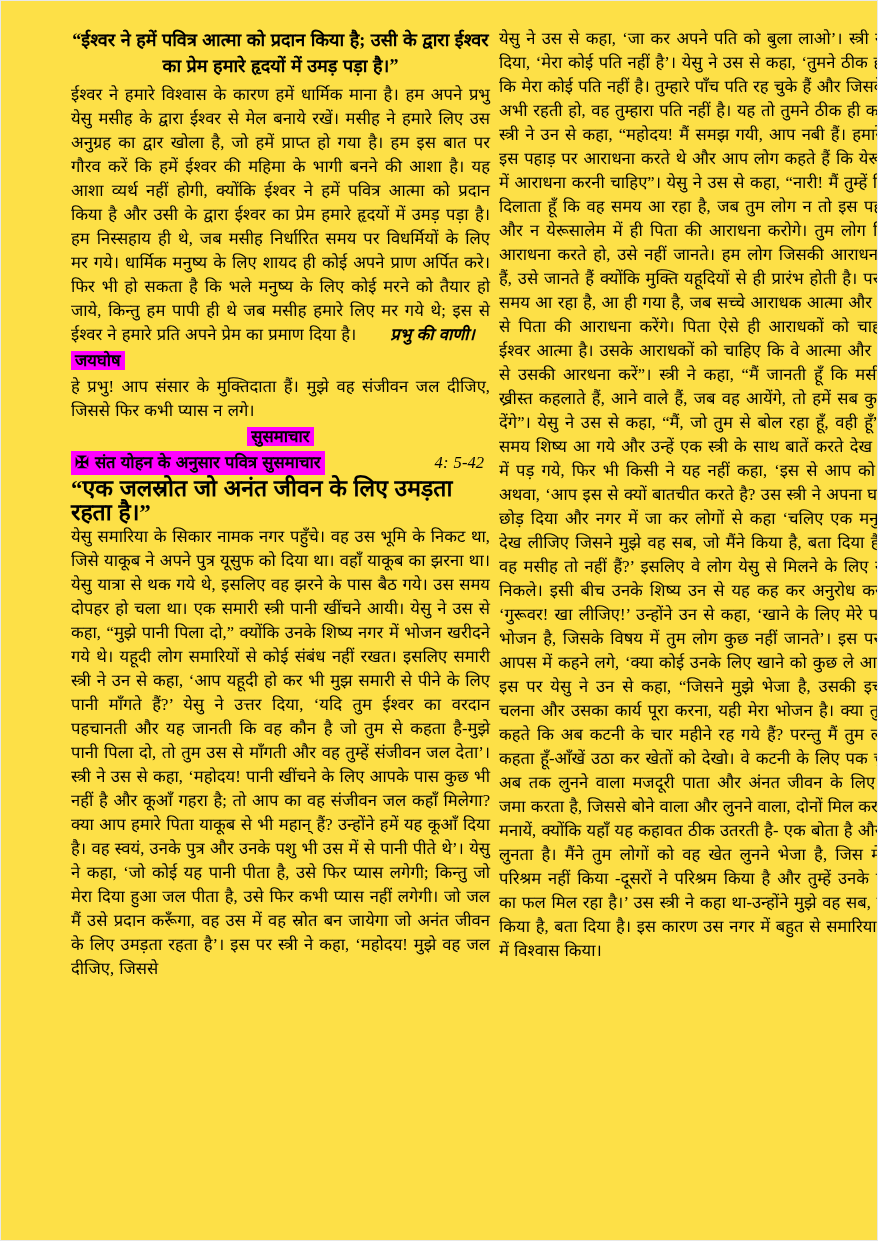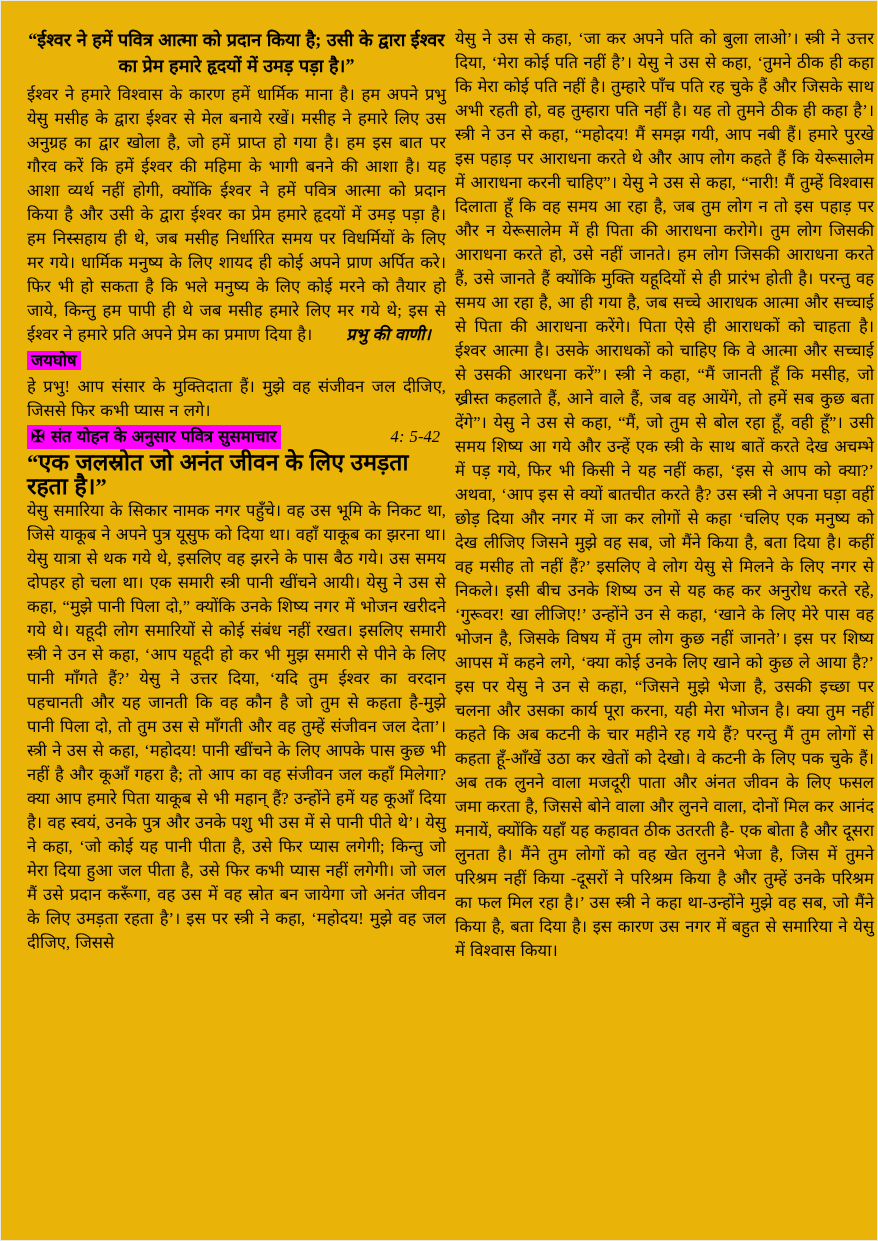--- a/index.html
+++ b/index.html
@@ -1,24 +1,25 @@
 <!DOCTYPE html>
 <html><head>
 <meta charset="utf-8">
 <style>
   html,body{margin:0;padding:0;background:#ffffff;}
   .page{
     position:relative;
     width:878px;height:1241px;
-    background:#eab308;
+    background:#fde047;
     box-sizing:border-box;
     font-family:"Liberation Serif","DejaVu Serif",serif;
     color:#000;
     overflow:hidden;
     border:1px solid #e8e8e8;
+    padding-left:44px;
   }
   .columns{
     display:flex;
     gap:9px;
     padding:26px 15px 0 26px;
     box-sizing:border-box;
   }
   .col{
     width:419px;
     flex:0 0 419px;
@@ -82,20 +83,21 @@
 <body>
 
 <div class="page">
   <div class="columns">
 
     <div class="col">
       <p class="opening-quote">“ईश्वर ने हमें पवित्र आत्मा को प्रदान किया है; उसी के द्वारा ईश्वर का प्रेम हमारे हृदयों में उमड़ पड़ा है।”</p>
       <p><span>ईश्वर ने हमारे विश्वास के कारण हमें धार्मिक माना है।  हम अपने प्रभु येसु मसीह के द्वारा ईश्वर से मेल बनाये रखें। मसीह ने हमारे लिए उस अनुग्रह का द्वार खोला है, जो हमें प्राप्त हो गया है। हम इस बात पर गौरव करें कि हमें ईश्वर की महिमा के भागी बनने की आशा है।  यह आशा व्यर्थ नहीं होगी, क्योंकि ईश्वर ने हमें पवित्र आत्मा को प्रदान किया है और उसी के द्वारा ईश्वर का प्रेम हमारे हृदयों में उमड़ पड़ा है। हम निस्सहाय ही थे, जब मसीह निर्धारित समय पर विधर्मियों के लिए मर गये। धार्मिक मनुष्य के लिए शायद ही कोई अपने प्राण अर्पित करे।  फिर भी हो सकता है कि भले मनुष्य के लिए कोई मरने को तैयार हो जाये, किन्तु हम पापी ही थे जब मसीह हमारे लिए मर गये थे; इस से ईश्वर ने हमारे प्रति अपने प्रेम का प्रमाण दिया है।</span><span class="reading-ending">प्रभु की वाणी।</span></p>
       <p class="hl-line"><span class="hl">जयघोष</span></p>
       <p>हे प्रभु! आप संसार के मुक्तिदाता हैं। मुझे वह संजीवन जल दीजिए, जिससे फिर कभी प्यास न लगे।</p>
+      <p class="center hl-line"><span class="hl">सुसमाचार</span></p>
       <div class="gospel-heading-row">
         <span class="hl"><span class="cross">✠</span><span>संत योहन के अनुसार पवित्र सुसमाचार</span></span>
         <span class="gospel-ref">4: 5-42</span>
       </div>
       <p class="gospel-quote">“एक जलस्रोत जो अनंत जीवन के लिए उमड़ता रहता है।”</p>
       <p>येसु समारिया के सिकार नामक नगर पहुँचे।  वह उस भूमि के निकट था, जिसे याकूब ने अपने पुत्र यूसुफ को दिया था। वहाँ याकूब का झरना था। येसु यात्रा से थक गये थे, इसलिए वह झरने के पास बैठ गये। उस समय दोपहर हो चला था। एक समारी स्त्री पानी खींचने आयी।  येसु ने उस से कहा, “मुझे पानी पिला दो,” क्योंकि उनके शिष्य नगर में भोजन खरीदने गये थे। यहूदी लोग समारियों से कोई संबंध नहीं रखत।  इसलिए समारी स्त्री ने उन से कहा, ‘आप यहूदी हो कर भी मुझ समारी से पीने के लिए पानी माँगते हैं?’ येसु ने उत्तर दिया, ‘यदि तुम ईश्वर का वरदान पहचानती और यह जानती कि वह कौन है जो तुम से कहता है-मुझे पानी पिला दो, तो तुम उस से माँगती और वह तुम्हें संजीवन जल देता’। स्त्री ने उस से कहा, ‘महोदय! पानी खींचने के लिए आपके पास कुछ भी नहीं है और कूआँ गहरा है; तो आप का वह संजीवन जल कहाँ मिलेगा? क्या आप हमारे पिता याकूब से भी महान् हैं? उन्होंने हमें यह कूआँ दिया है।  वह स्वयं, उनके पुत्र और उनके पशु भी उस में से पानी पीते थे’। येसु ने कहा, ‘जो कोई यह पानी पीता है, उसे फिर प्यास लगेगी; किन्तु जो मेरा दिया हुआ जल पीता है, उसे फिर कभी प्यास नहीं लगेगी। जो जल मैं उसे प्रदान करूँगा, वह उस में वह स्रोत बन जायेगा जो अनंत जीवन के लिए उमड़ता रहता है’। इस पर स्त्री ने कहा, ‘महोदय! मुझे वह जल दीजिए, जिससे</p>
     </div>
 
     <div class="col">
       <p>येसु ने उस से कहा, ‘जा कर अपने पति को बुला लाओ’। स्त्री ने उत्तर दिया, ‘मेरा कोई पति नहीं है’।  येसु ने उस से कहा, ‘तुमने ठीक ही कहा कि मेरा कोई पति नहीं है। तुम्हारे पाँच पति रह चुके हैं और जिसके साथ अभी रहती हो, वह तुम्हारा पति नहीं है। यह तो तुमने ठीक ही कहा है’। स्त्री ने उन से कहा, “महोदय! मैं समझ गयी, आप नबी हैं।  हमारे पुरखे इस पहाड़ पर आराधना करते थे और आप लोग कहते हैं कि येरूसालेम में आराधना करनी चाहिए”। येसु ने उस से कहा, “नारी! मैं तुम्हें विश्वास दिलाता हूँ कि वह समय आ रहा है, जब तुम लोग न तो इस पहाड़ पर और न येरूसालेम में ही पिता की आराधना करोगे। तुम लोग जिसकी आराधना करते हो, उसे नहीं जानते। हम लोग जिसकी आराधना करते हैं, उसे जानते हैं क्योंकि मुक्ति यहूदियों से ही प्रारंभ होती है। परन्तु वह समय आ रहा है, आ ही गया है, जब सच्चे आराधक आत्मा और सच्चाई से पिता की आराधना करेंगे। पिता ऐसे ही आराधकों को चाहता है। ईश्वर आत्मा है। उसके आराधकों को चाहिए कि वे आत्मा और सच्चाई से उसकी आरधना करें”। स्त्री ने कहा, “मैं जानती हूँ कि मसीह, जो ख्रीस्त कहलाते हैं, आने वाले हैं, जब वह आयेंगे, तो हमें सब कुछ बता देंगे”। येसु ने उस से कहा, “मैं, जो तुम से बोल रहा हूँ, वही हूँ”। उसी समय शिष्य आ गये और उन्हें एक स्त्री के साथ बातें करते देख अचम्भे में पड़ गये, फिर भी किसी ने यह नहीं कहा, ‘इस से आप को क्या?’ अथवा, ‘आप इस से क्यों बातचीत करते है? उस स्त्री ने अपना घड़ा वहीं छोड़ दिया और नगर में जा कर लोगों से कहा ‘चलिए एक मनुष्य को देख लीजिए जिसने मुझे वह सब, जो मैंने किया है, बता दिया है। कहीं वह मसीह तो नहीं हैं?’ इसलिए वे लोग येसु से मिलने के लिए नगर से निकले। इसी बीच उनके शिष्य उन से यह कह कर अनुरोध करते रहे, ‘गुरूवर! खा लीजिए!’ उन्होंने उन से कहा, ‘खाने के लिए मेरे पास वह भोजन है, जिसके विषय में तुम लोग कुछ नहीं जानते’। इस पर शिष्य आपस में कहने लगे, ‘क्या कोई उनके लिए खाने को कुछ ले आया है?’ इस पर येसु ने उन से कहा, “जिसने मुझे भेजा है, उसकी इच्छा पर चलना और उसका कार्य पूरा करना, यही मेरा भोजन है। क्या तुम नहीं कहते कि अब कटनी के चार महीने रह गये हैं? परन्तु मैं तुम लोगों से कहता हूँ-आँखें उठा कर खेतों को देखो। वे कटनी के लिए पक चुके हैं। अब तक लुनने वाला मजदूरी पाता और अंनत जीवन के लिए फसल जमा करता है, जिससे बोने वाला और लुनने वाला, दोनों मिल कर आनंद मनायें, क्योंकि यहाँ यह कहावत ठीक उतरती है- एक बोता है और दूसरा लुनता है। मैंने तुम लोगों को वह खेत लुनने भेजा है, जिस में तुमने परिश्रम नहीं किया -दूसरों ने परिश्रम किया है और तुम्हें उनके परिश्रम का फल मिल रहा है।’ उस स्त्री ने कहा था-उन्होंने मुझे वह सब, जो मैंने किया है, बता दिया है।  इस कारण उस नगर में बहुत से समारिया ने येसु में विश्वास किया।</p>

